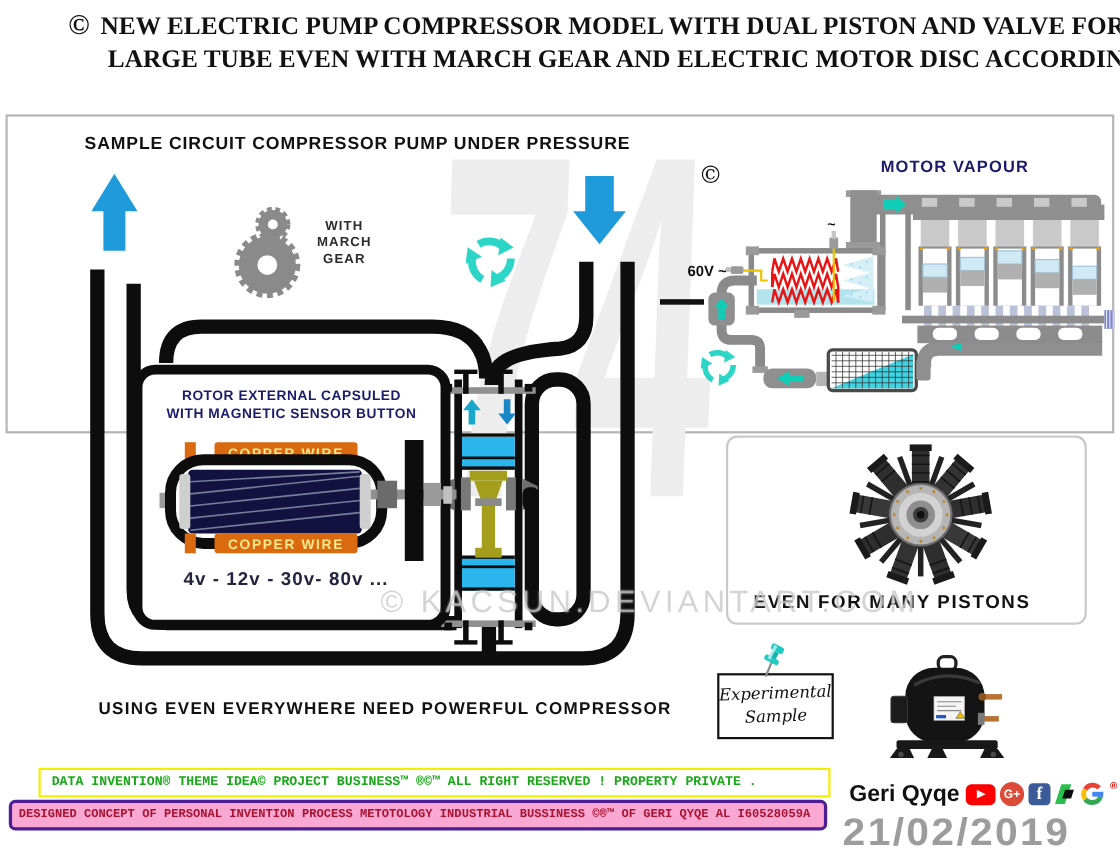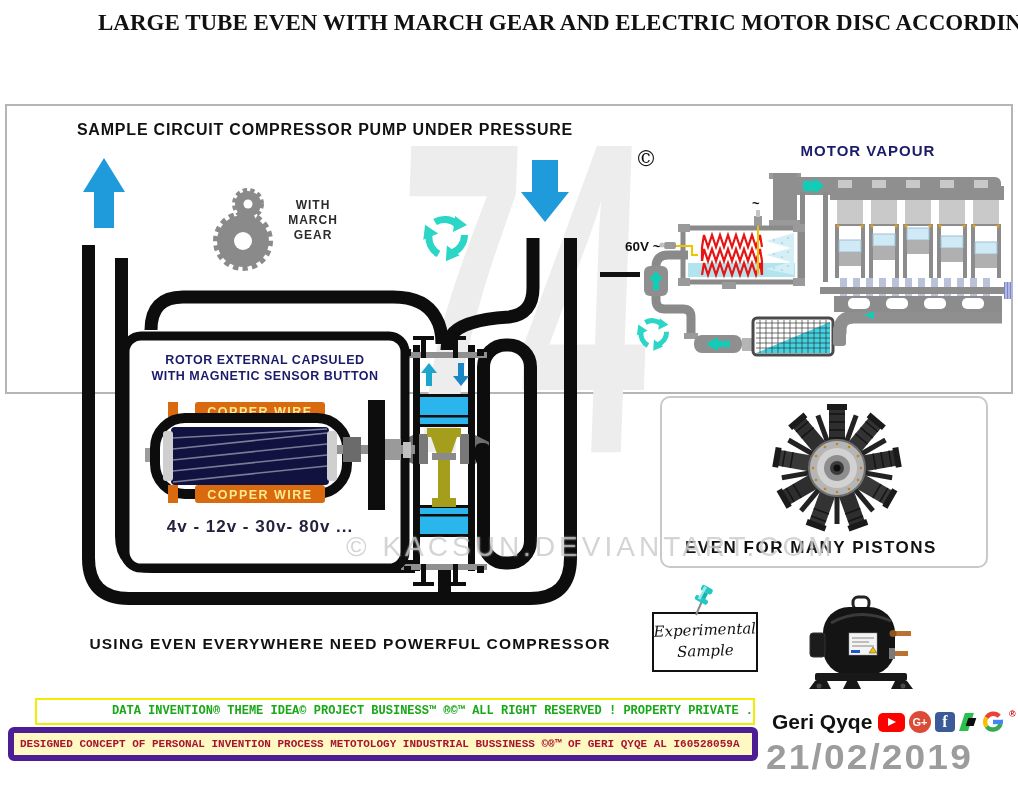--- a/index.html
+++ b/index.html
@@ -28,23 +28,23 @@
                    font-size:17px;letter-spacing:1.5px;color:#111;}
   
   #exp-box{left:652px;top:612px;width:102px;height:56px;background:#fff;border:2px solid #111;z-index:3;}
   #exp-text{width:102px;top:6px;text-align:center;font-family:"DejaVu Serif",serif;
             font-style:italic;font-size:15px;line-height:21px;color:#111;transform:rotate(-2deg);}
   #pushpin{left:686px;top:583px;z-index:4;}
   #compressor{left:805px;top:593px;z-index:3;}
   
   #rights-box{left:35px;top:698px;width:706px;height:23px;border:2px solid #f2ee00;background:#fff;
               color:#18a818;font-family:"Liberation Mono",monospace;font-weight:bold;
-              font-size:12px;line-height:23px;padding-left:10px;white-space:nowrap;z-index:3;text-align:right;}
-  #designed-box{left:8px;top:727px;width:732px;height:22px;border:6px solid #4c1d95;border-radius:6px;
-              background:#fef9c3;color:#a81430;font-family:"Liberation Mono",monospace;font-weight:bold;
+              font-size:12px;line-height:23px;padding-left:10px;white-space:nowrap;z-index:3;}
+  #designed-box{left:8px;top:727px;width:732px;height:22px;border:3px solid #4c1d95;border-radius:6px;
+              background:#f9a8d4;color:#a81430;font-family:"Liberation Mono",monospace;font-weight:bold;
               font-size:11px;line-height:22px;padding-left:6px;white-space:nowrap;z-index:3;}
   
   #author{left:772px;top:710px;font-family:Liberation Sans, sans-serif;font-weight:bold;
           font-size:21px;color:#111;z-index:3;}
   #social{left:878px;top:708px;height:28px;display:flex;gap:4px;align-items:center;z-index:3;}
   .yt{width:27px;height:19px;background:#f00;border-radius:5px;position:relative;}
   .yt:before{content:"";position:absolute;left:10px;top:5px;border-left:8px solid #fff;
              border-top:4.5px solid transparent;border-bottom:4.5px solid transparent;}
   .gp{width:22px;height:22px;border-radius:50%;background:#dc4a38;color:#fff;font-weight:bold;
       font-size:11px;text-align:center;line-height:22px;}
@@ -60,20 +60,21 @@
         letter-spacing:2px;transform:scaleX(1.06);transform-origin:left;z-index:3;}
   
   #watermark{left:346px;top:531px;width:660px;font-weight:normal;font-size:28px;letter-spacing:4px;
              color:rgba(185,185,185,0.62);text-shadow:0 0 2px rgba(255,255,255,0.75);
              white-space:nowrap;z-index:30;pointer-events:none;font-family:"Liberation Sans",sans-serif;}
 </style>
 </head>
 <body>
 
 <div id="header" class="abs">
+  <div class="cline"><span class="cp">©</span><span>NEW ELECTRIC PUMP COMPRESSOR MODEL WITH DUAL PISTON AND VALVE FOR</span></div>
   <div class="cline indent">LARGE TUBE EVEN WITH MARCH GEAR AND ELECTRIC MOTOR DISC ACCORDING</div>
 </div>
 
 <div id="panel" class="abs"></div>
 
 <div id="ghost" class="abs">74</div>
 
 <svg id="left-svg" width="560" height="555" viewBox="0 0 560 555">
   <text x="270" y="23" text-anchor="middle" font-size="16" font-weight="bold" letter-spacing="0.8" fill="#111">SAMPLE CIRCUIT COMPRESSOR PUMP UNDER PRESSURE</text>
 

